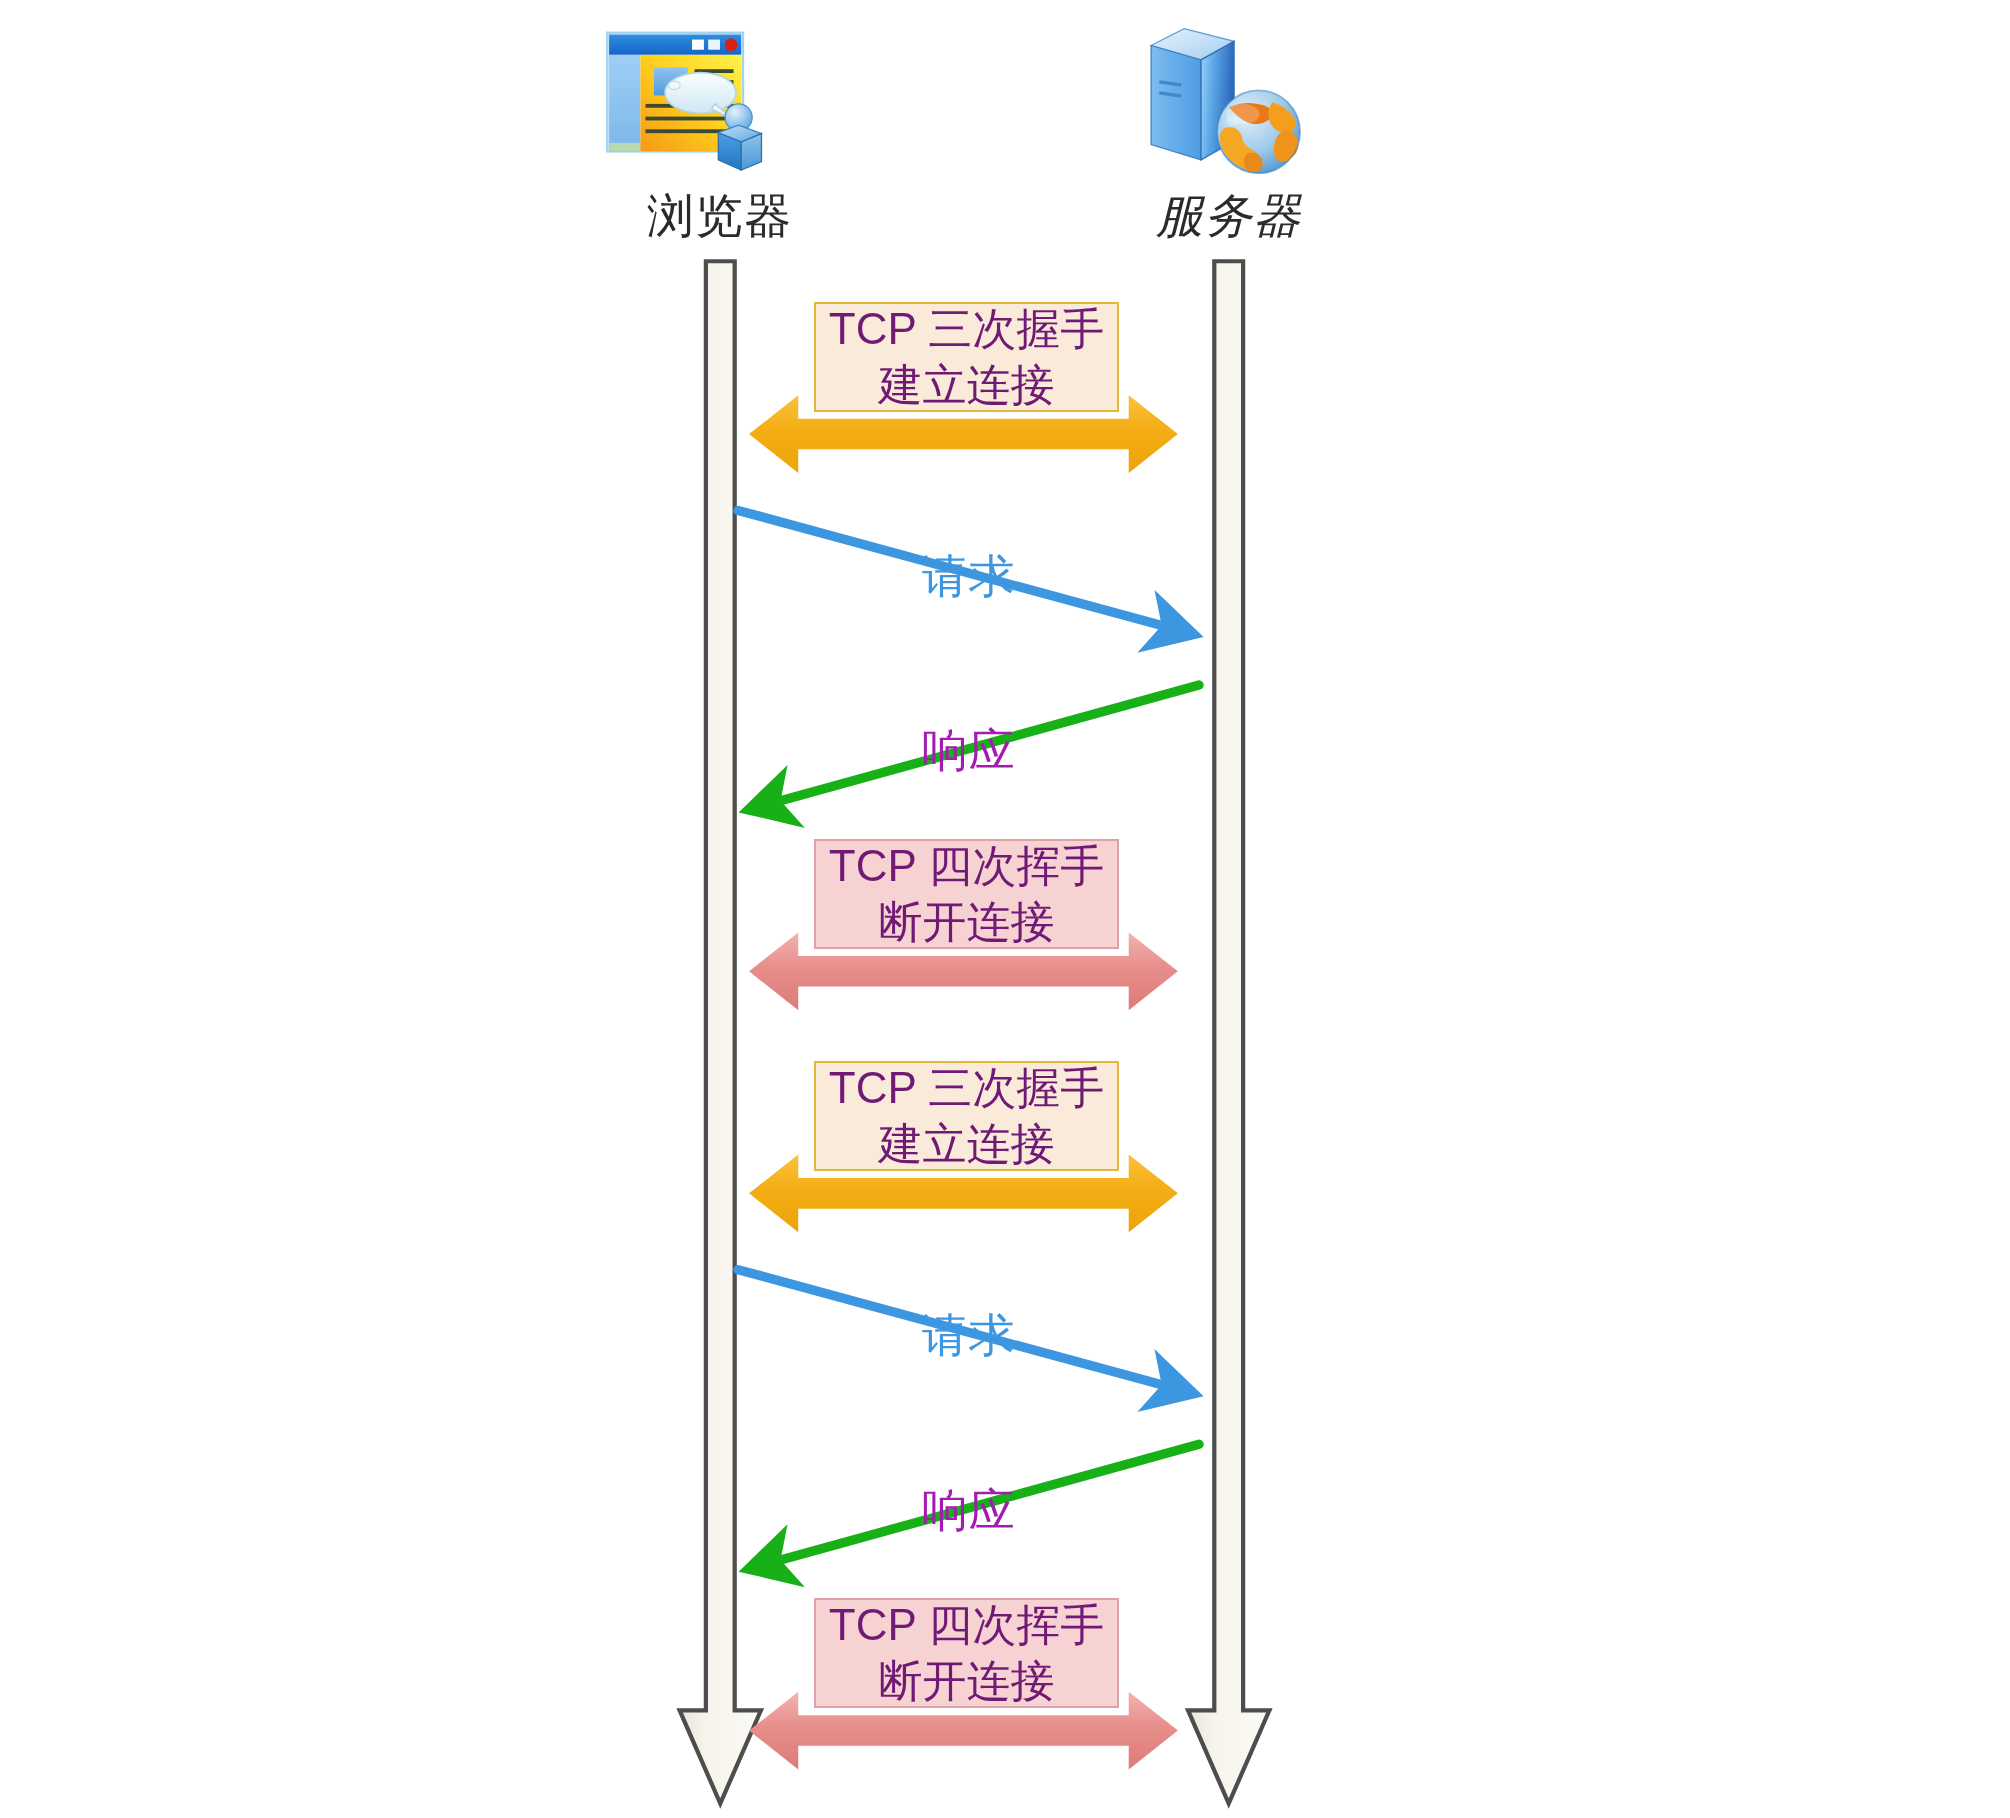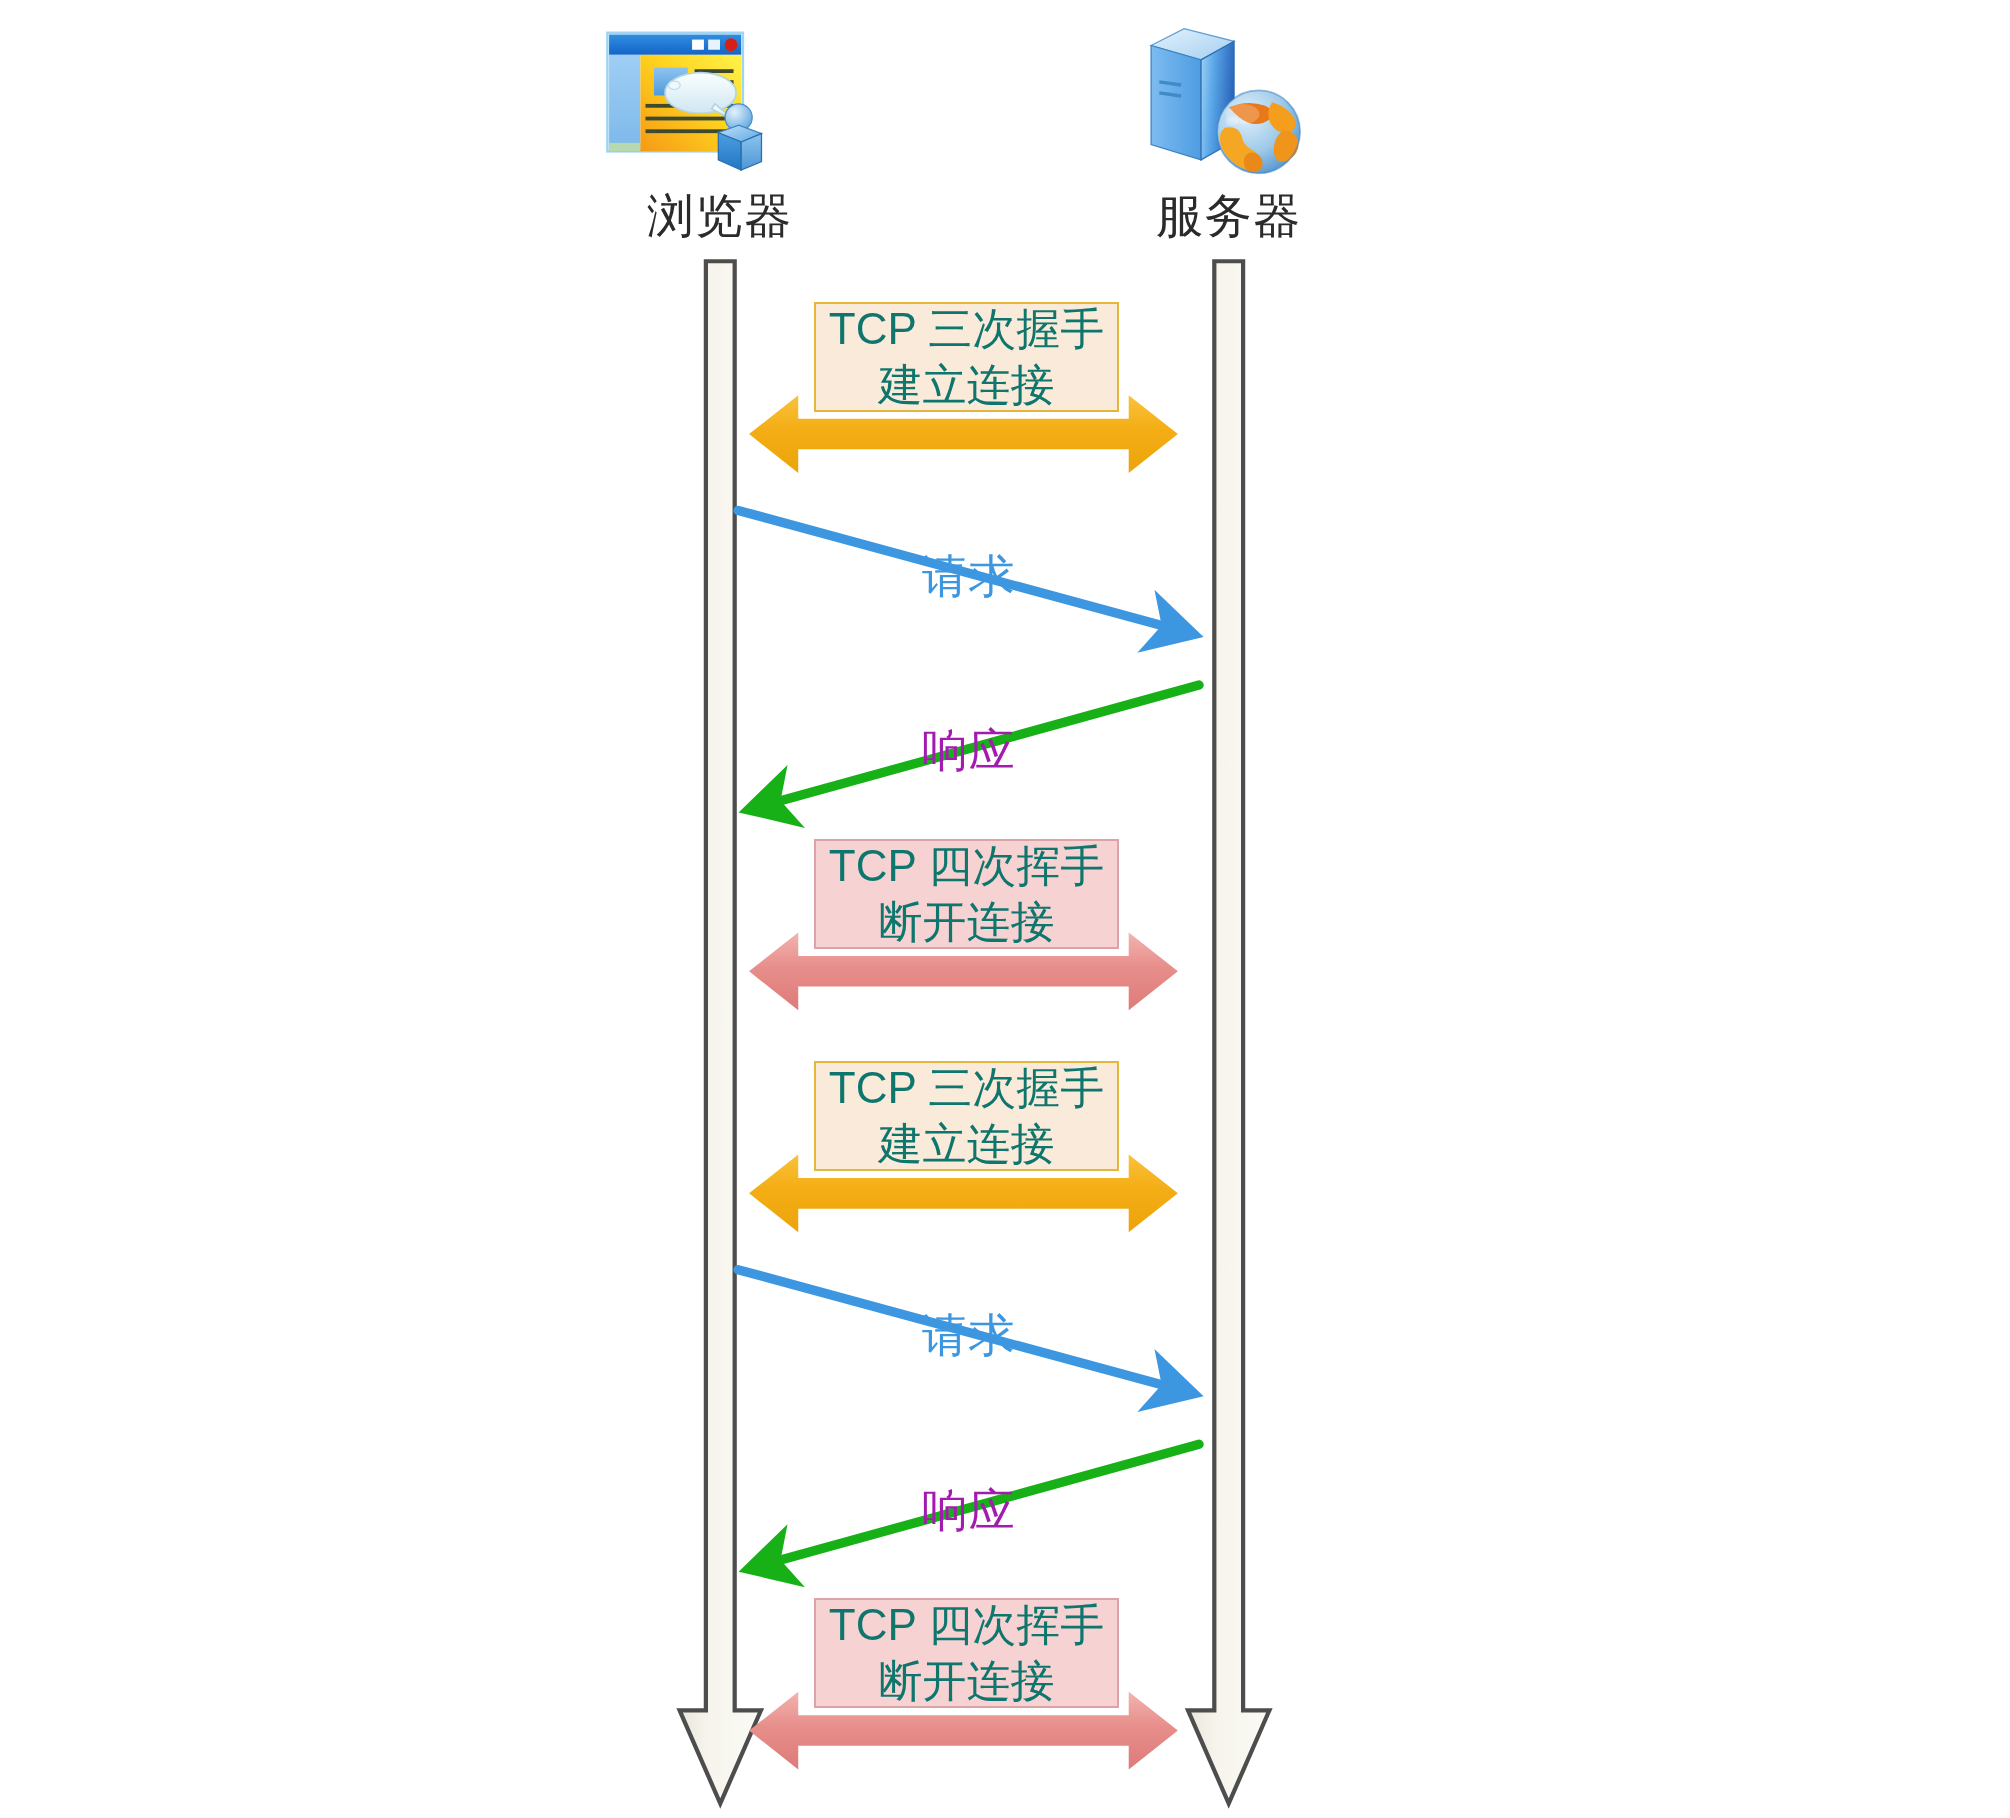--- a/index.html
+++ b/index.html
@@ -42,21 +42,21 @@
   
   .note {
     position: absolute;
     box-sizing: border-box;
     display: flex;
     flex-direction: column;
     align-items: center;
     justify-content: center;
     font-size: 44px;
     line-height: 1.28;
-    color: #0f766e;
+    color: #701a75;
     text-align: center;
     white-space: nowrap;
   }
   .note .ln { display: block; }
   .note.handshake {
     background: #faeada;
     border: 2.5px solid #e2b73a;
   }
   .note.teardown {
     background: #f7d2d2;
@@ -248,21 +248,21 @@
 
           <circle cx="172" cy="128" r="16" fill="url(#headG)" stroke="#4a8fc9" stroke-width="1.5"></circle>
           <path d="M148 146 L172 137 L199 147 L175 157 z" fill="url(#personTop)" stroke="#3c87c6" stroke-width="1.5"></path>
           <path d="M148 146 L175 157 L175 190 L148 178 z" fill="url(#personFrontL)" stroke="#2a6fae" stroke-width="1.5"></path>
           <path d="M175 157 L199 147 L199 180 L175 190 z" fill="url(#personFrontR)" stroke="#2a6fae" stroke-width="1.5"></path>
         </svg>
       </div>
       <div class="actor-label">浏览器</div>
     </div>
 
-    <div class="actor" style="left:1102px; top:8.5px;">
+    <div class="actor" style="left:1102px; top:8.5px;font-style:italic;">
       <div class="actor-icon">
         <svg viewBox="0 0 300 210" width="254" height="178">
           <defs>
             <linearGradient id="towerLeft" x1="0" y1="0" x2="1" y2="0">
               <stop offset="0%" stop-color="#7dbcf0"></stop>
               <stop offset="100%" stop-color="#4e9ce2"></stop>
             </linearGradient>
             <linearGradient id="towerFront" x1="0" y1="0" x2="1" y2="0.2">
               <stop offset="0%" stop-color="#9fd2f7"></stop>
               <stop offset="40%" stop-color="#5ba8e8"></stop>

